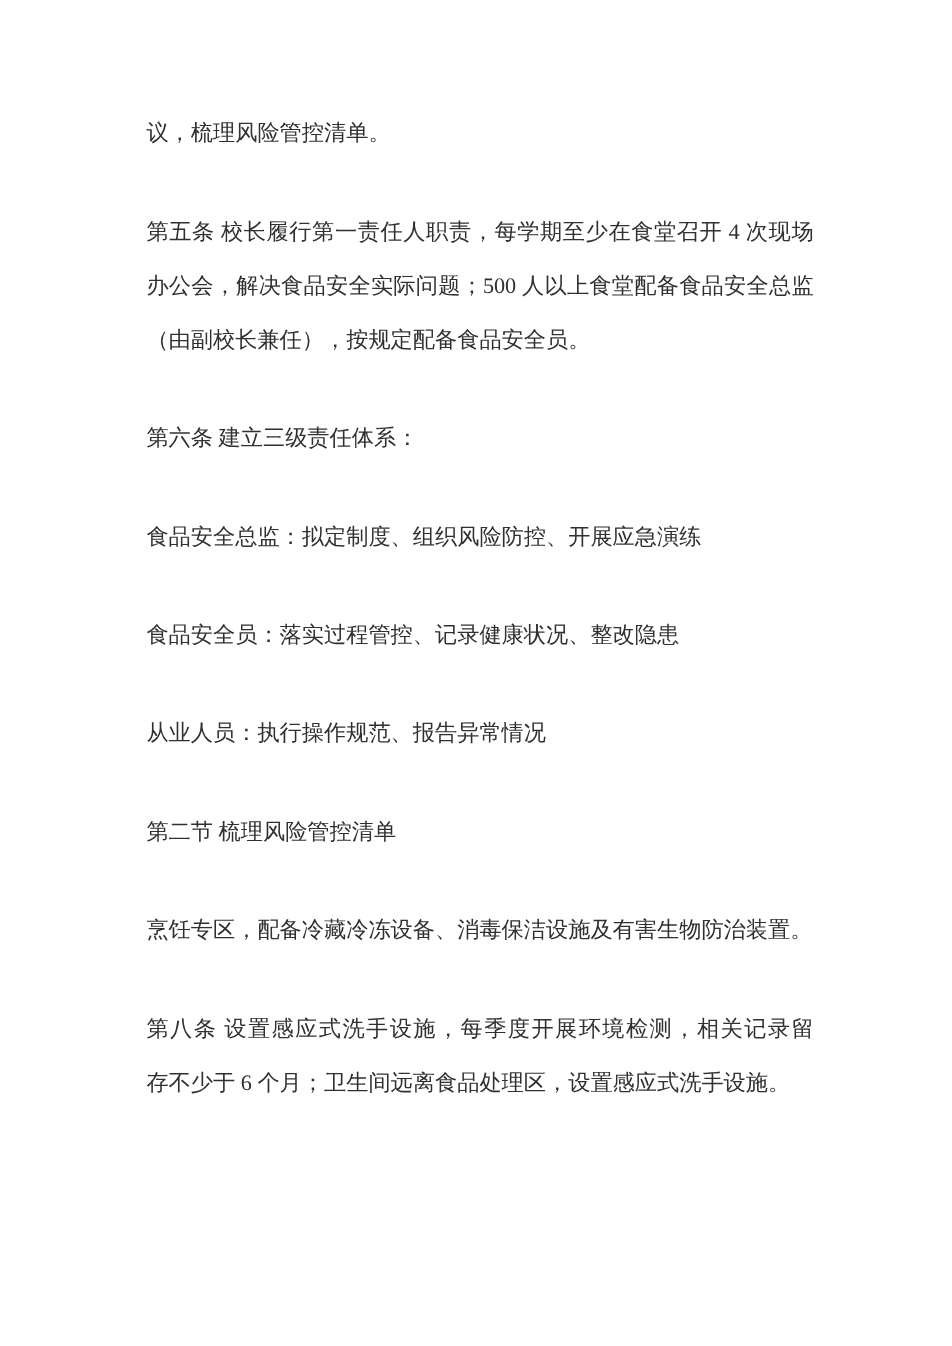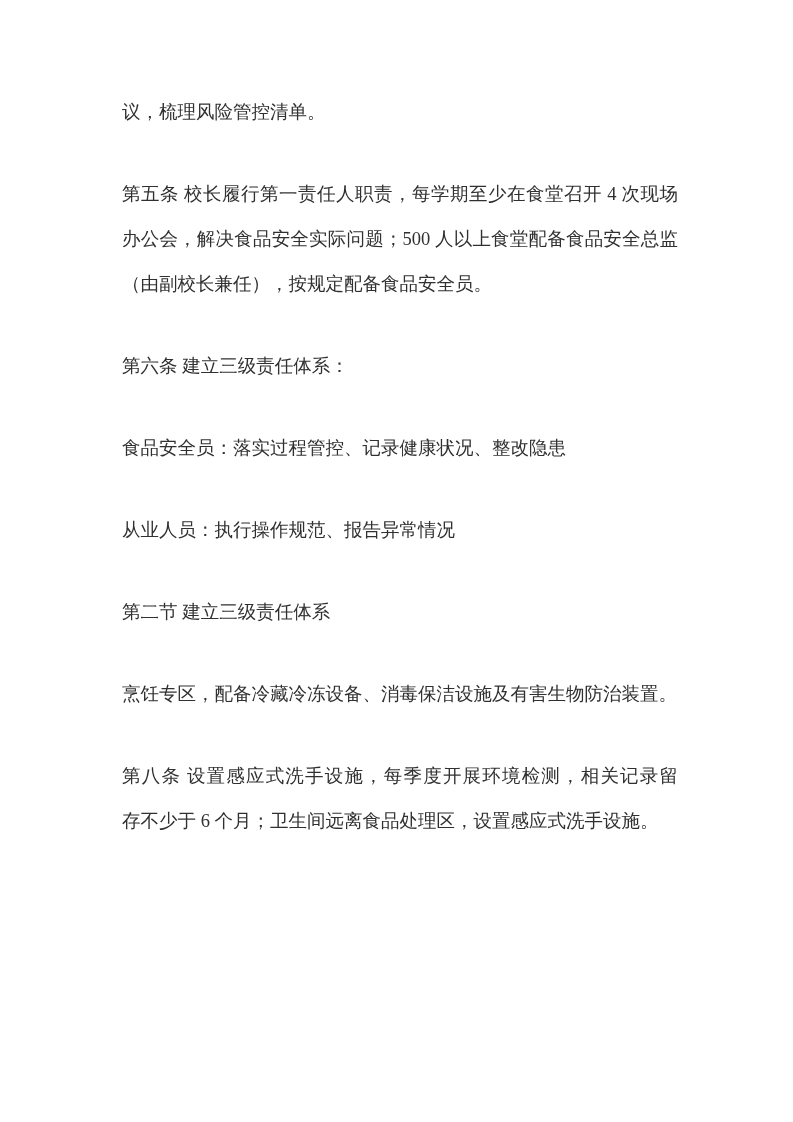--- a/index.html
+++ b/index.html
@@ -47,27 +47,30 @@
       </div>
       <div class="para">
         <div class="line">第五条 校长履行第一责任人职责，每学期至少在食堂召开 4 次现场</div>
         <div class="line">办公会，解决食品安全实际问题；500 人以上食堂配备食品安全总监</div>
         <div class="line last">（由副校长兼任），按规定配备食品安全员。</div>
       </div>
       <div class="para">
         <div class="line last">第六条 建立三级责任体系：</div>
       </div>
       <div class="para">
+        <div class="line last">食品安全总监：拟定制度、组织风险防控、开展应急演练</div>
+      </div>
+      <div class="para">
         <div class="line last">食品安全员：落实过程管控、记录健康状况、整改隐患</div>
       </div>
       <div class="para">
         <div class="line last">从业人员：执行操作规范、报告异常情况</div>
       </div>
       <div class="para">
-        <div class="line last">第二节 建立三级责任体系</div>
+        <div class="line last">第二节 梳理风险管控清单</div>
       </div>
       <div class="para">
         <div class="line last">烹饪专区，配备冷藏冷冻设备、消毒保洁设施及有害生物防治装置。</div>
       </div>
       <div class="para">
         <div class="line">第八条 设置感应式洗手设施，每季度开展环境检测，相关记录留</div>
         <div class="line last">存不少于 6 个月；卫生间远离食品处理区，设置感应式洗手设施。</div>
       </div>
     </div>
 </div>

